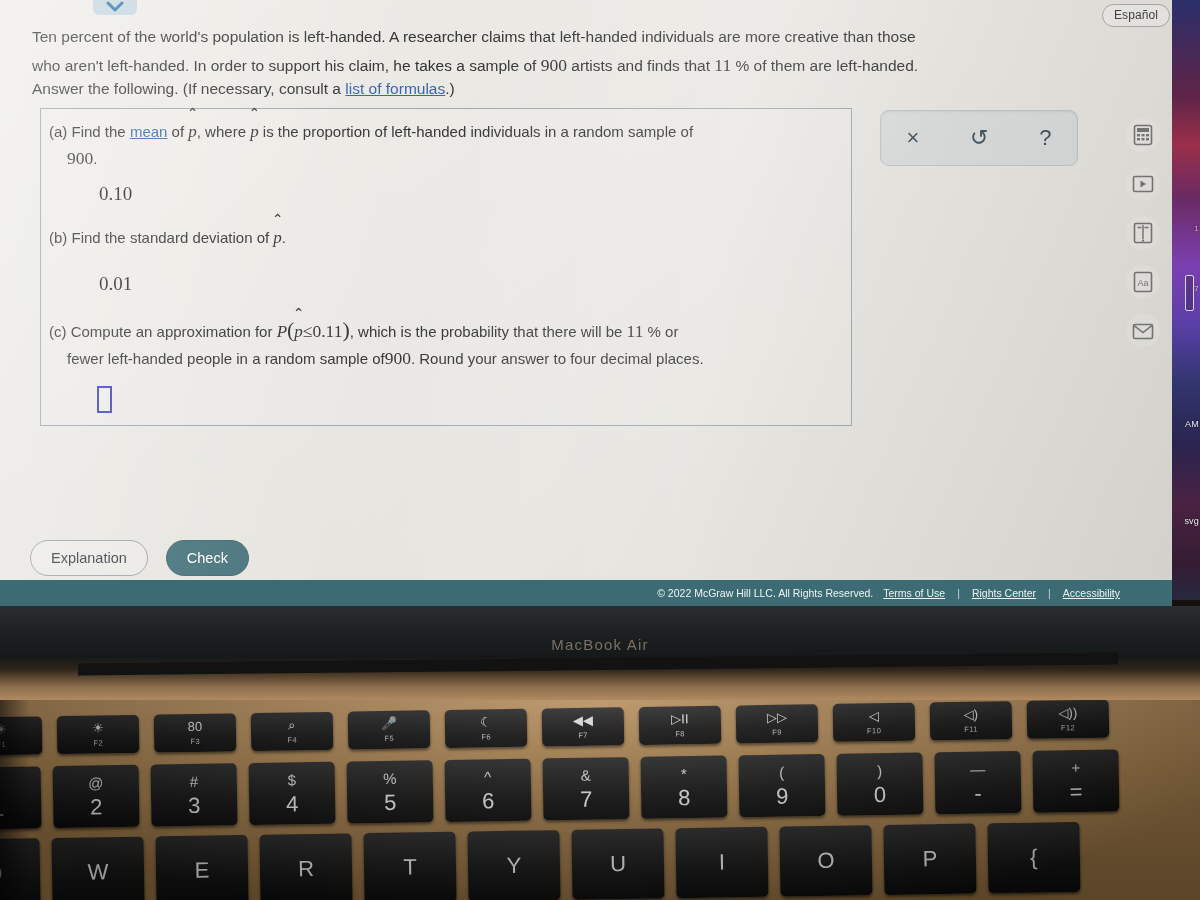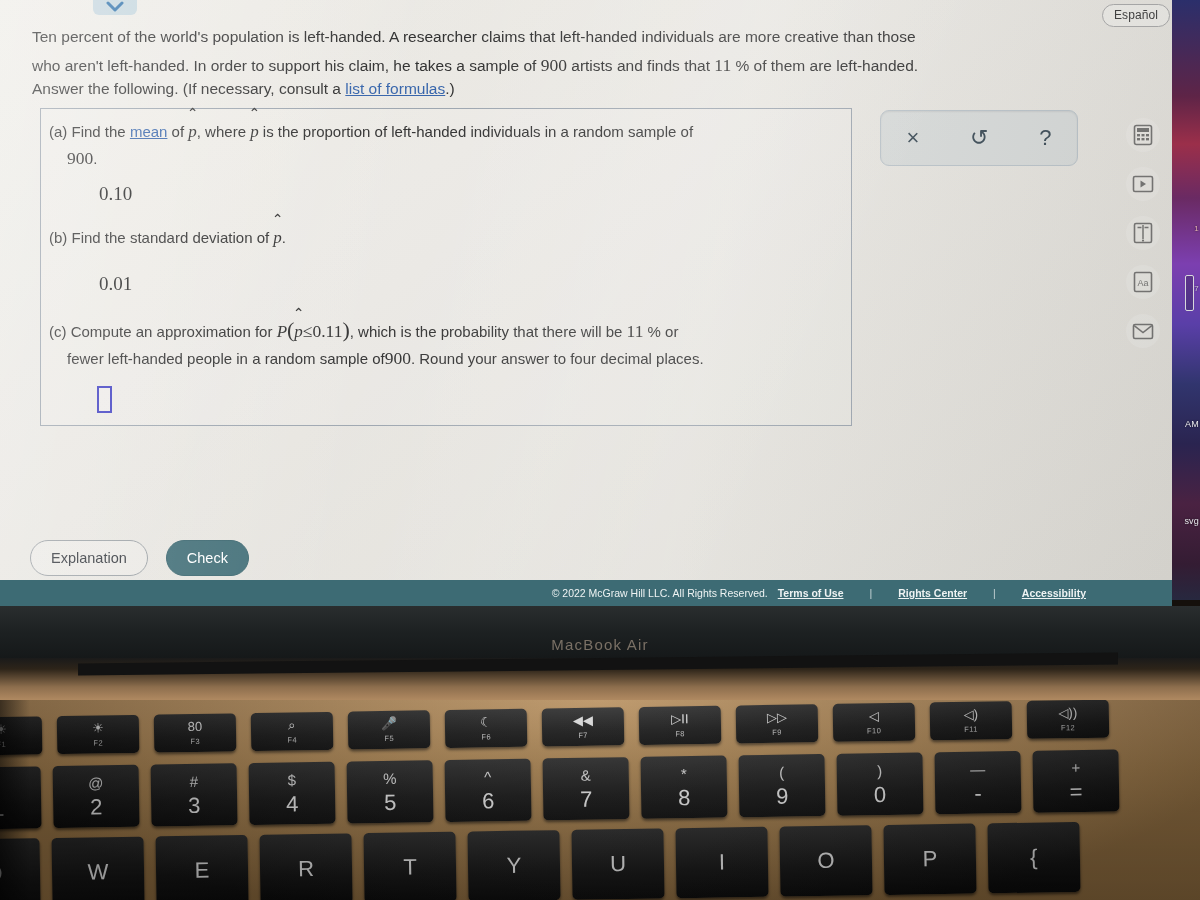--- a/index.html
+++ b/index.html
@@ -122,24 +122,24 @@
   .pill {
     height: 36px; padding: 0 20px; border-radius: 20px; font-size: 14.5px;
     display: flex; align-items: center; justify-content: center; cursor: pointer;
   }
   .pill-outline { border: 1px solid #9aa0a4; color: #30343a; background: rgba(255,255,255,.18); }
   .pill-solid { border: 1px solid #35626b; color: #ffffff; background: #3d6b74; }
 
   .footer {
     position: absolute; left: 0; top: 580px; width: 1172px; height: 26px;
     background: #3d6b74; display: flex; align-items: center; justify-content: flex-end;
-    padding-right: 68px; gap: 0;
+    padding-right: 48px; gap: 0;
   }
   .footer span { color: #eef3f3; font-size: 10.5px; }
-  .footer .flk { text-decoration: underline; margin: 0 18px; font-weight: bold; }
+  .footer .flk { text-decoration: underline; margin: 0 4px; }
   .footer .sep { margin: 0 8px; opacity: .75; }
 
   
   .bezel-bottom {
     position:absolute; left:0; top:606px; width:1200px; height:56px;
     background: linear-gradient(to bottom,#2a2e2f 0%, #1d2122 45%, #141718 100%);
   }
   .macbook-label {
     position:absolute; left:0; top:636px; width:1200px; text-align:center;
     color:#8b7f72; font-size:15px; letter-spacing:1.2px; opacity:.85;

